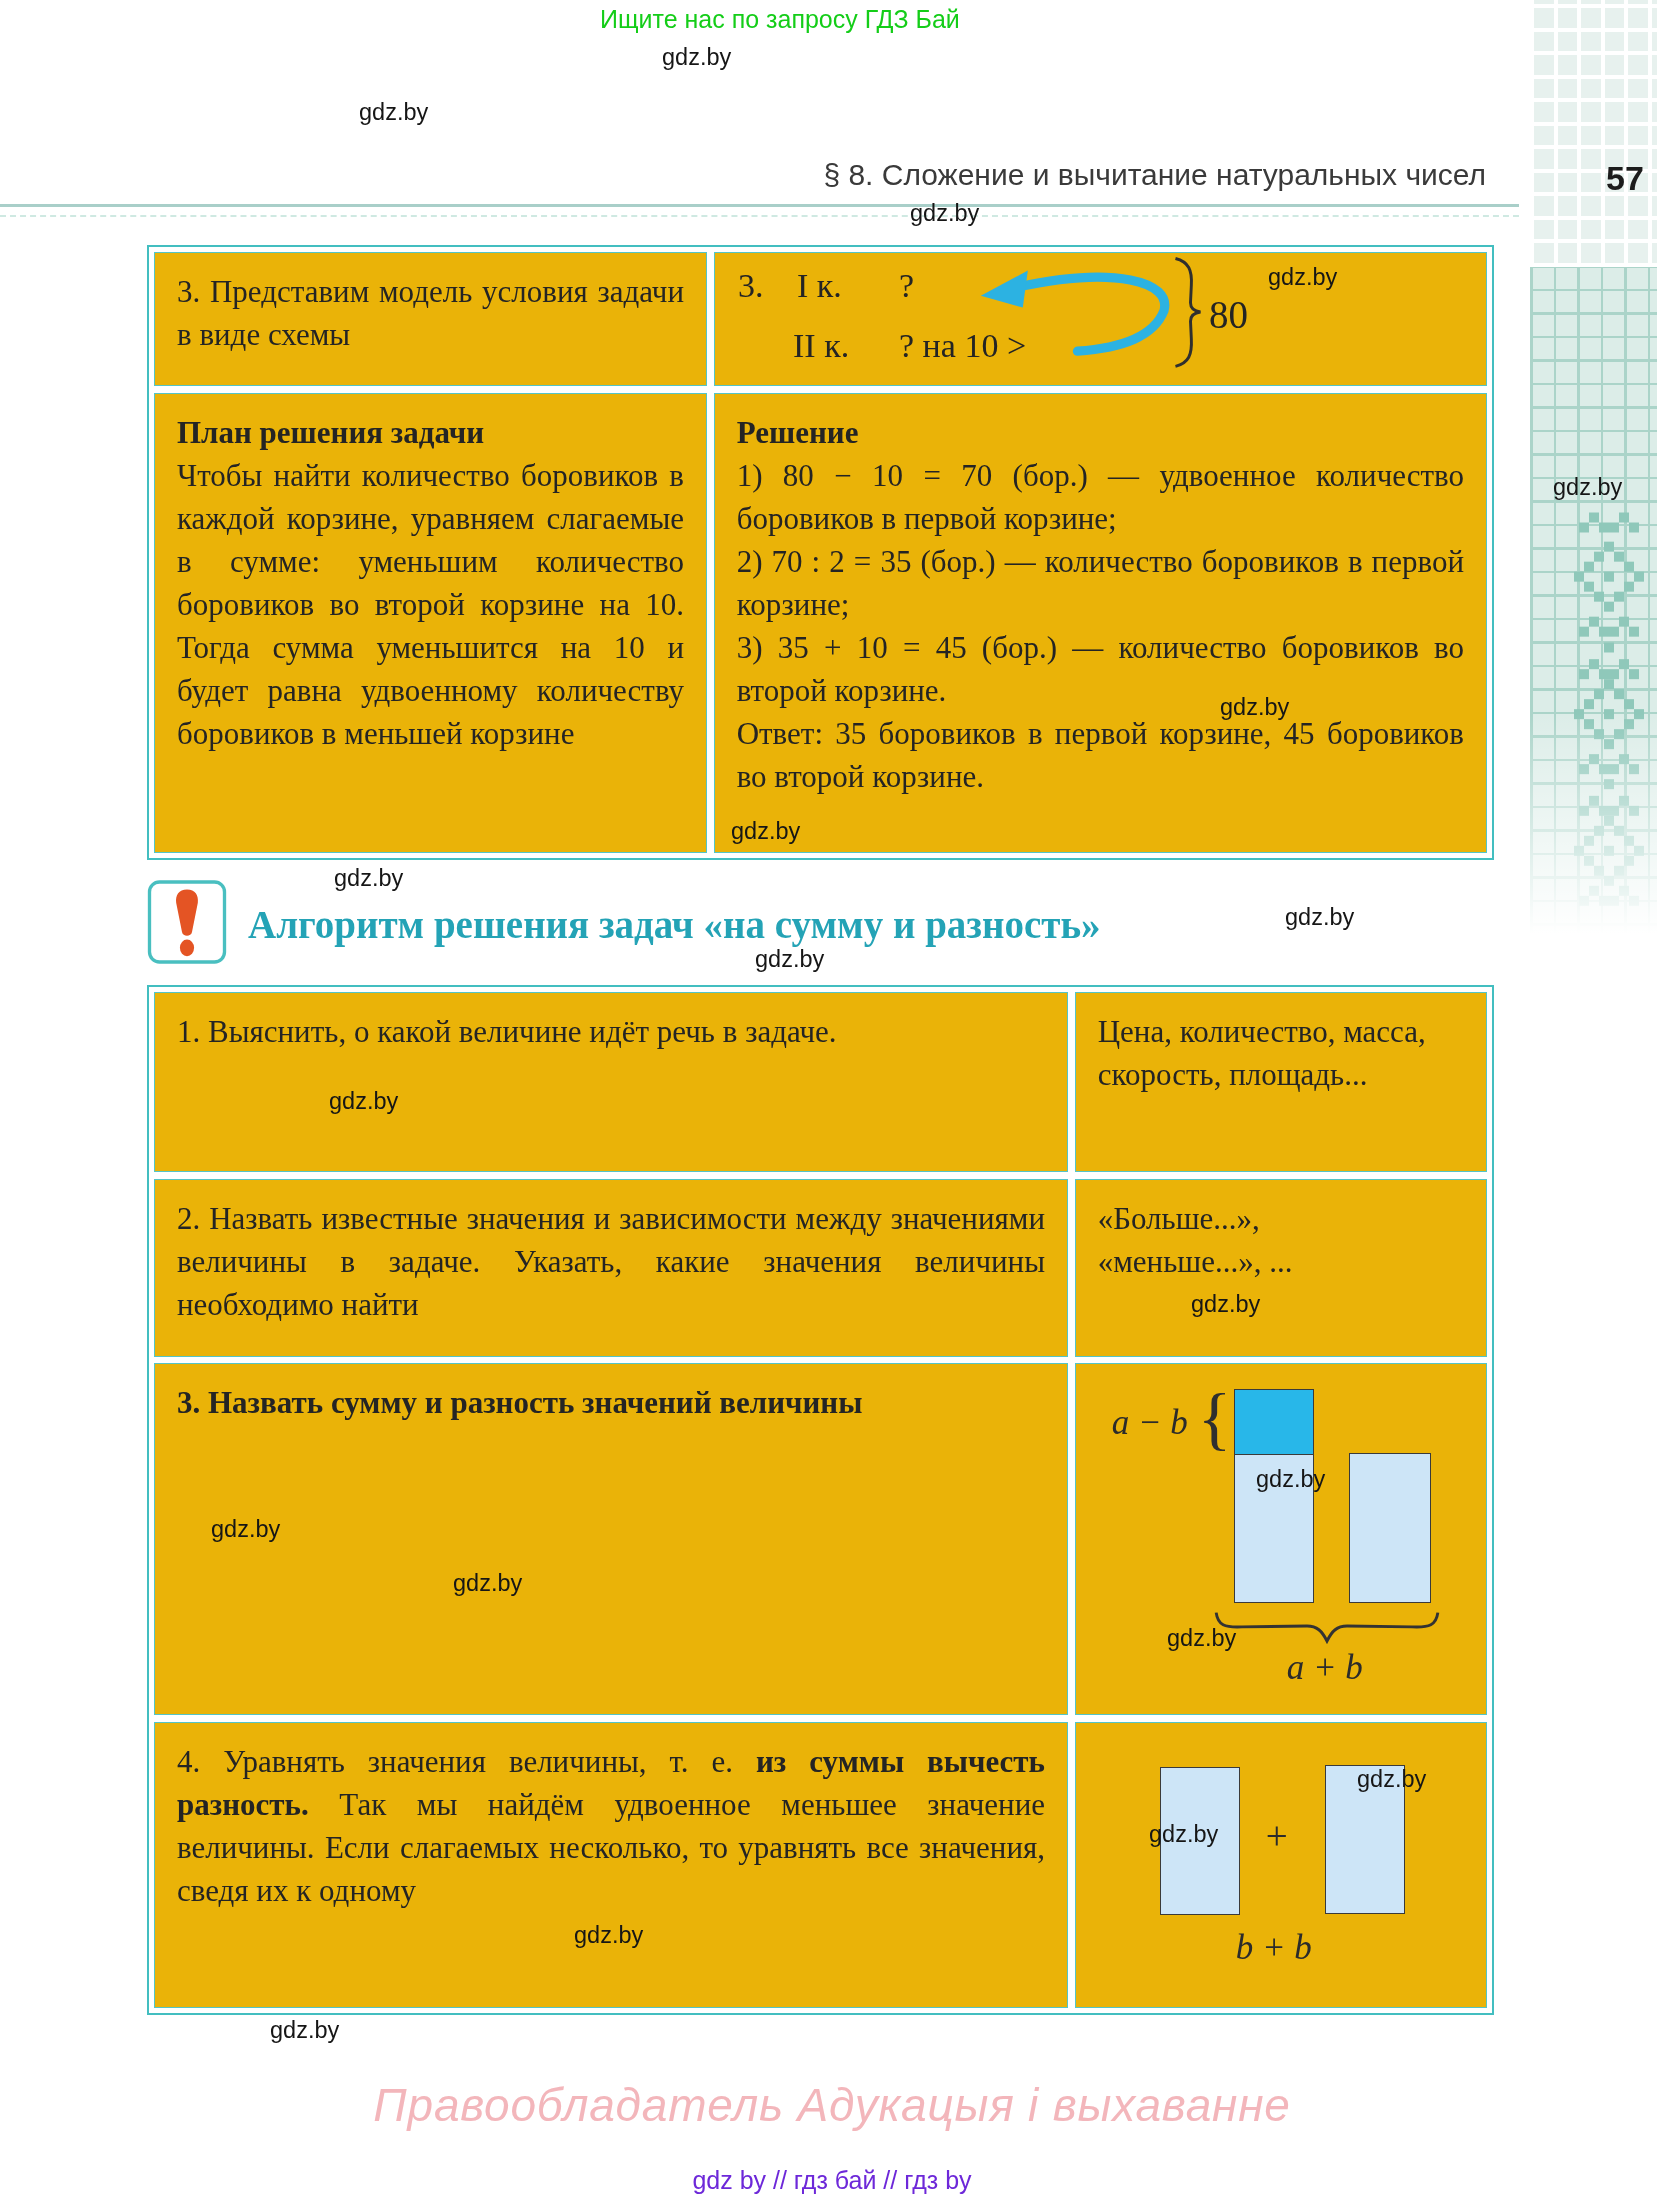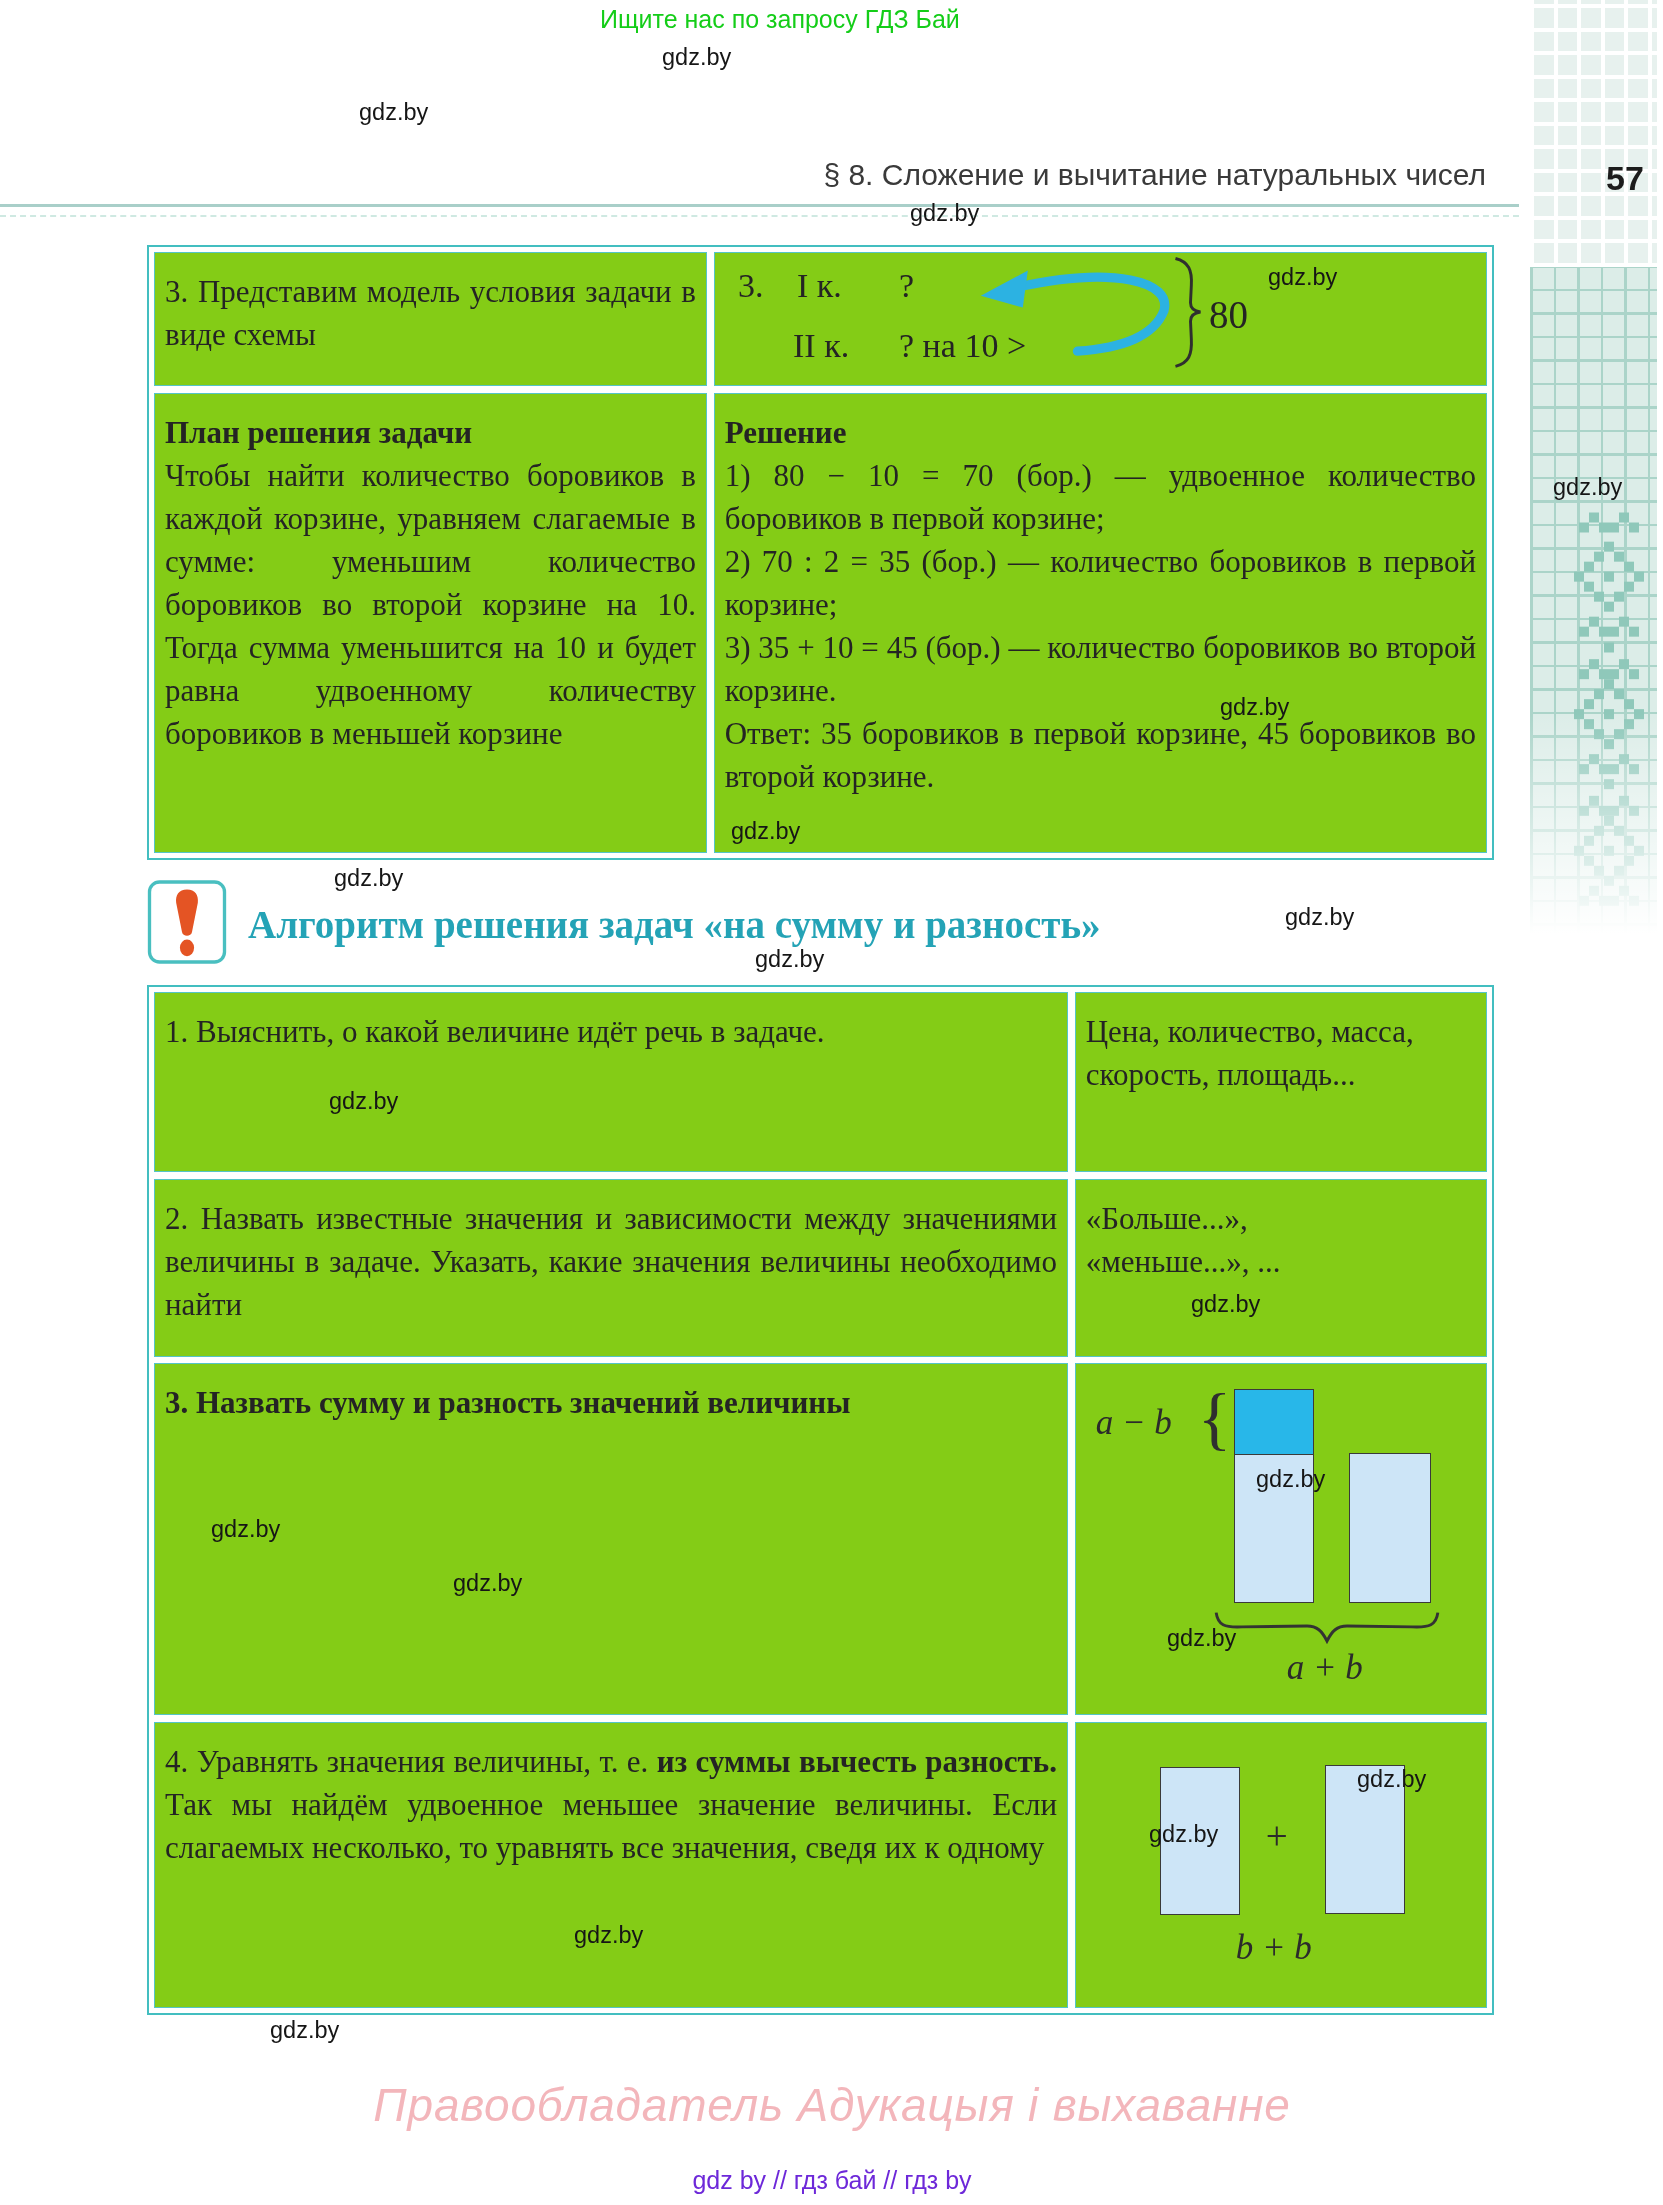--- a/index.html
+++ b/index.html
@@ -28,22 +28,22 @@
   .strip-mid{position:absolute;left:0;top:267px;width:127px;height:706px;
     background:
       repeating-linear-gradient(0deg,#abd4c9 0 2.5px,transparent 2.5px 23.5px),
       repeating-linear-gradient(90deg,#abd4c9 0 2.5px,transparent 2.5px 23.5px),
       #dcEde8;}
   .strip-fade{position:absolute;left:0;top:713px;width:127px;height:260px;
     background:linear-gradient(rgba(255,255,255,0),#ffffff 85%);}
   
   .tbl{position:absolute;border:2.5px solid #43bec0;background:#fff;padding:5px;box-sizing:border-box;z-index:3;}
   .tbl-inner{display:grid;width:100%;height:100%;gap:6.7px;}
-  .cell{border:1.7px solid #55c5c6;background:#84cc16;box-sizing:border-box;position:relative;
-        padding:17px 10px;font-size:31px;line-height:43px;}
+  .cell{border:1.7px solid #55c5c6;background:#eab308;box-sizing:border-box;position:relative;
+        padding:17px 22px;font-size:31px;line-height:43px;}
   .cell p{margin:0;}
   .just{text-align:justify;}
   .bold{font-weight:bold;}
   
   #table1{left:147px;top:245px;width:1347px;height:615px;}
   #table1 .tbl-inner{grid-template-columns:553px 1fr;grid-template-rows:134px 1fr;}
   #table2{left:147px;top:985px;width:1347px;height:1030px;}
   #table2 .tbl-inner{grid-template-columns:914px 1fr;grid-template-rows:180px 178px 352px 1fr;}
   
   .scheme-t{position:absolute;font-size:34px;z-index:5;white-space:nowrap;}
@@ -244,21 +244,21 @@
         <p class="just">2. Назвать известные значения и зависимости между значениями величины в задаче. Указать, какие значения величины необходимо найти</p>
       </div>
       <div class="cell">
         <p>«Больше...»,</p>
         <p>«меньше...», ...</p>
       </div>
       <div class="cell">
         <p class="bold">3. Назвать сумму и разность значений величины</p>
       </div>
       <div class="cell">
-        <span class="mathlab" style="left:20px;top:37px;">a − b</span>
+        <span class="mathlab" style="left:36px;top:37px;">a − b</span>
         <span class="brace-small" style="left:122px;top:20px;">{</span>
         <div class="bar bar-cyan" style="left:158px;top:25px;width:80px;height:66px;"></div>
         <div class="bar bar-light" style="left:158px;top:90px;width:80px;height:149px;"></div>
         <div class="bar bar-light" style="left:273px;top:89px;width:82px;height:150px;"></div>
         <svg class="abs" style="left:137px;top:247px;" width="228" height="35" viewBox="0 0 272 42">
           <path d="M 3 2 C 5 17 13 20 34 19 L 112 18 C 124 18 130 24 136 36 C 142 24 148 18 160 18 L 238 19 C 259 20 267 17 269 2" fill="none" stroke="#333333" stroke-width="3.5"></path>
         </svg>
         <span class="mathlab" style="left:211px;top:282px;">a + b</span>
       </div>
       <div class="cell">

